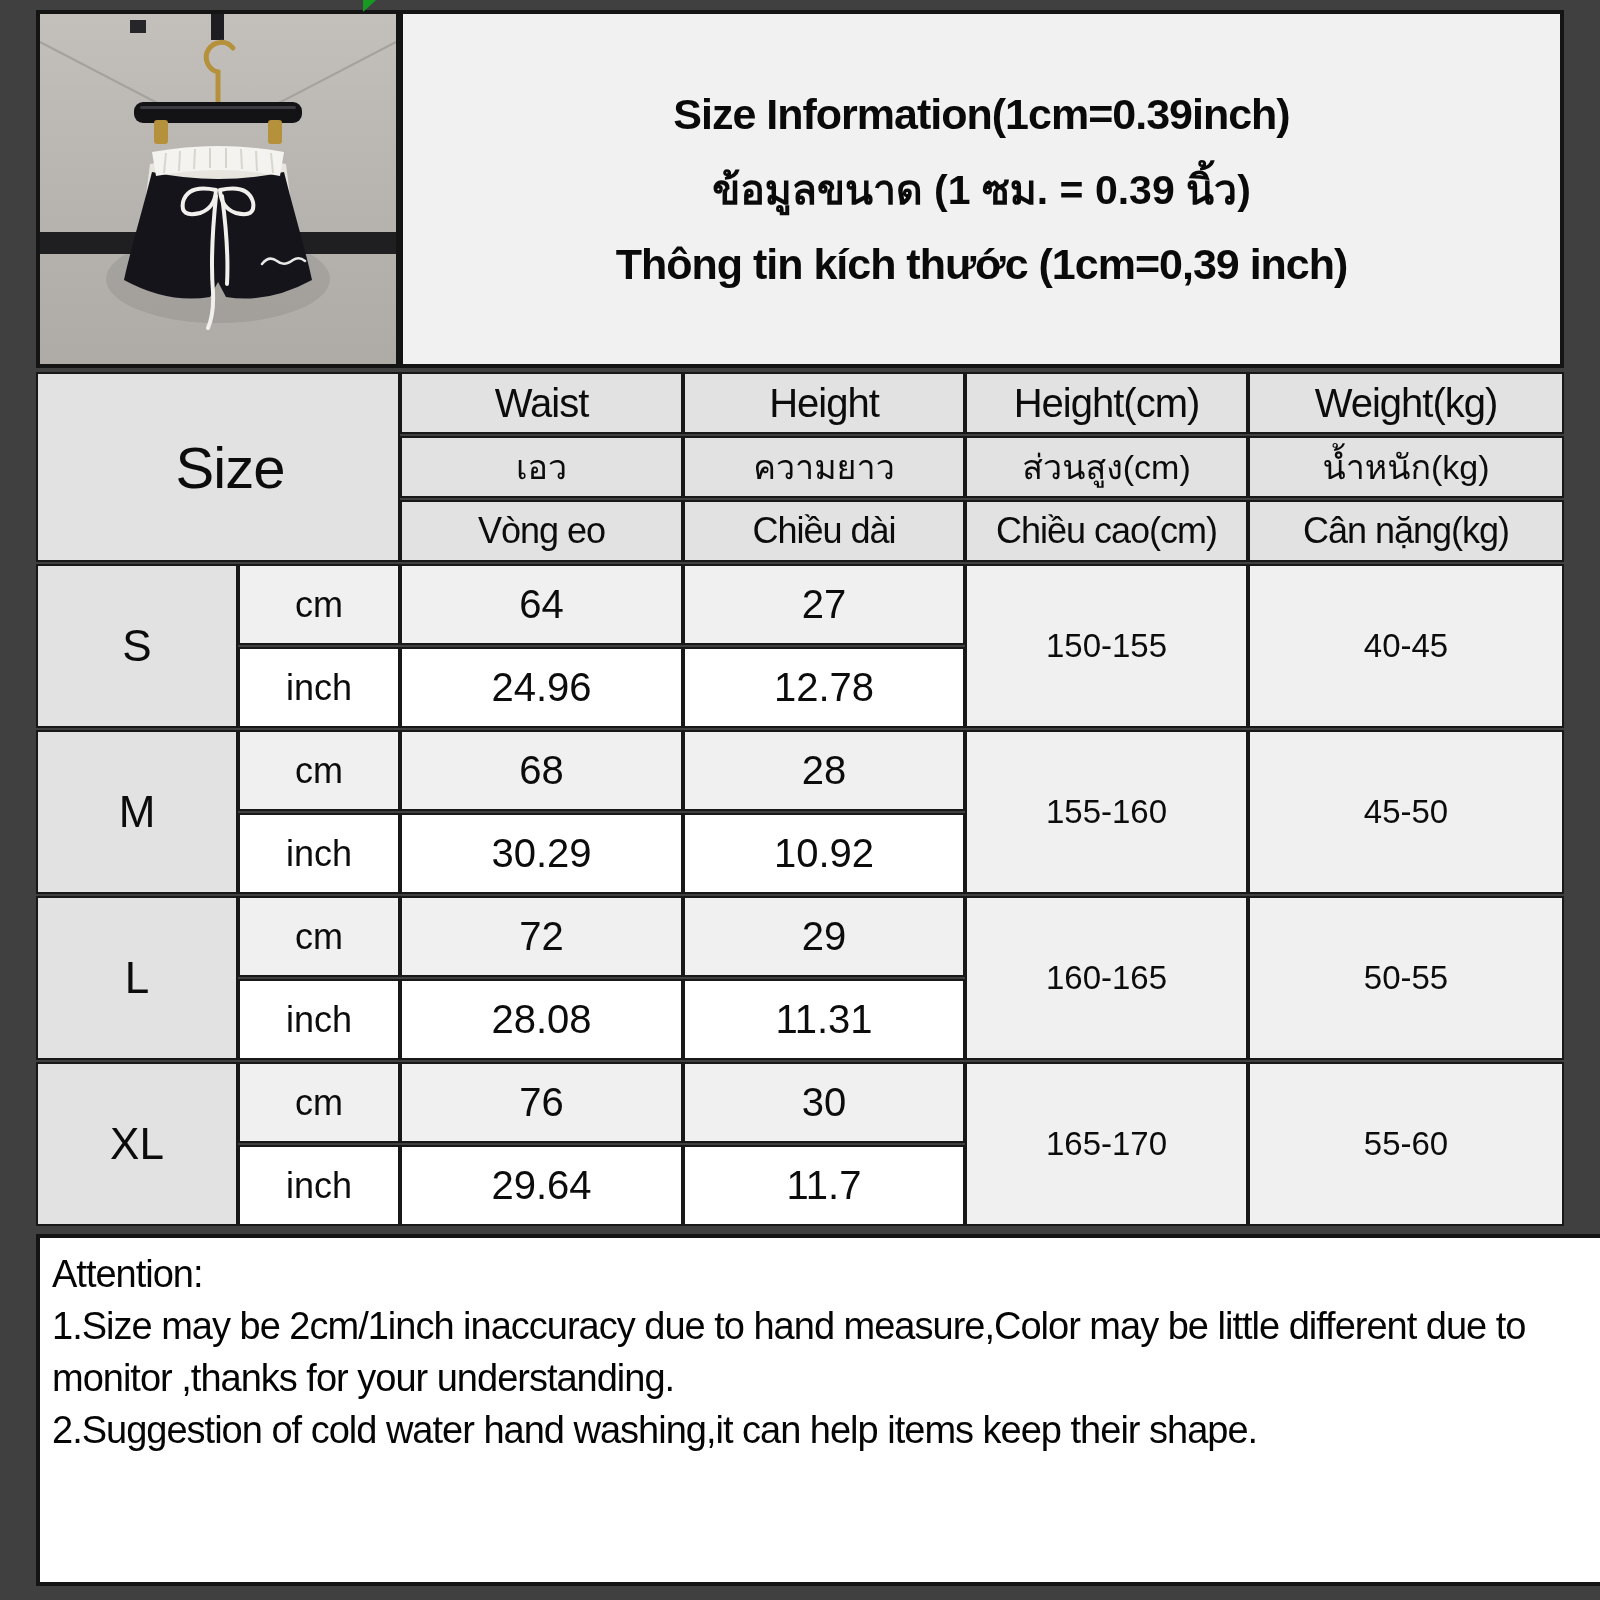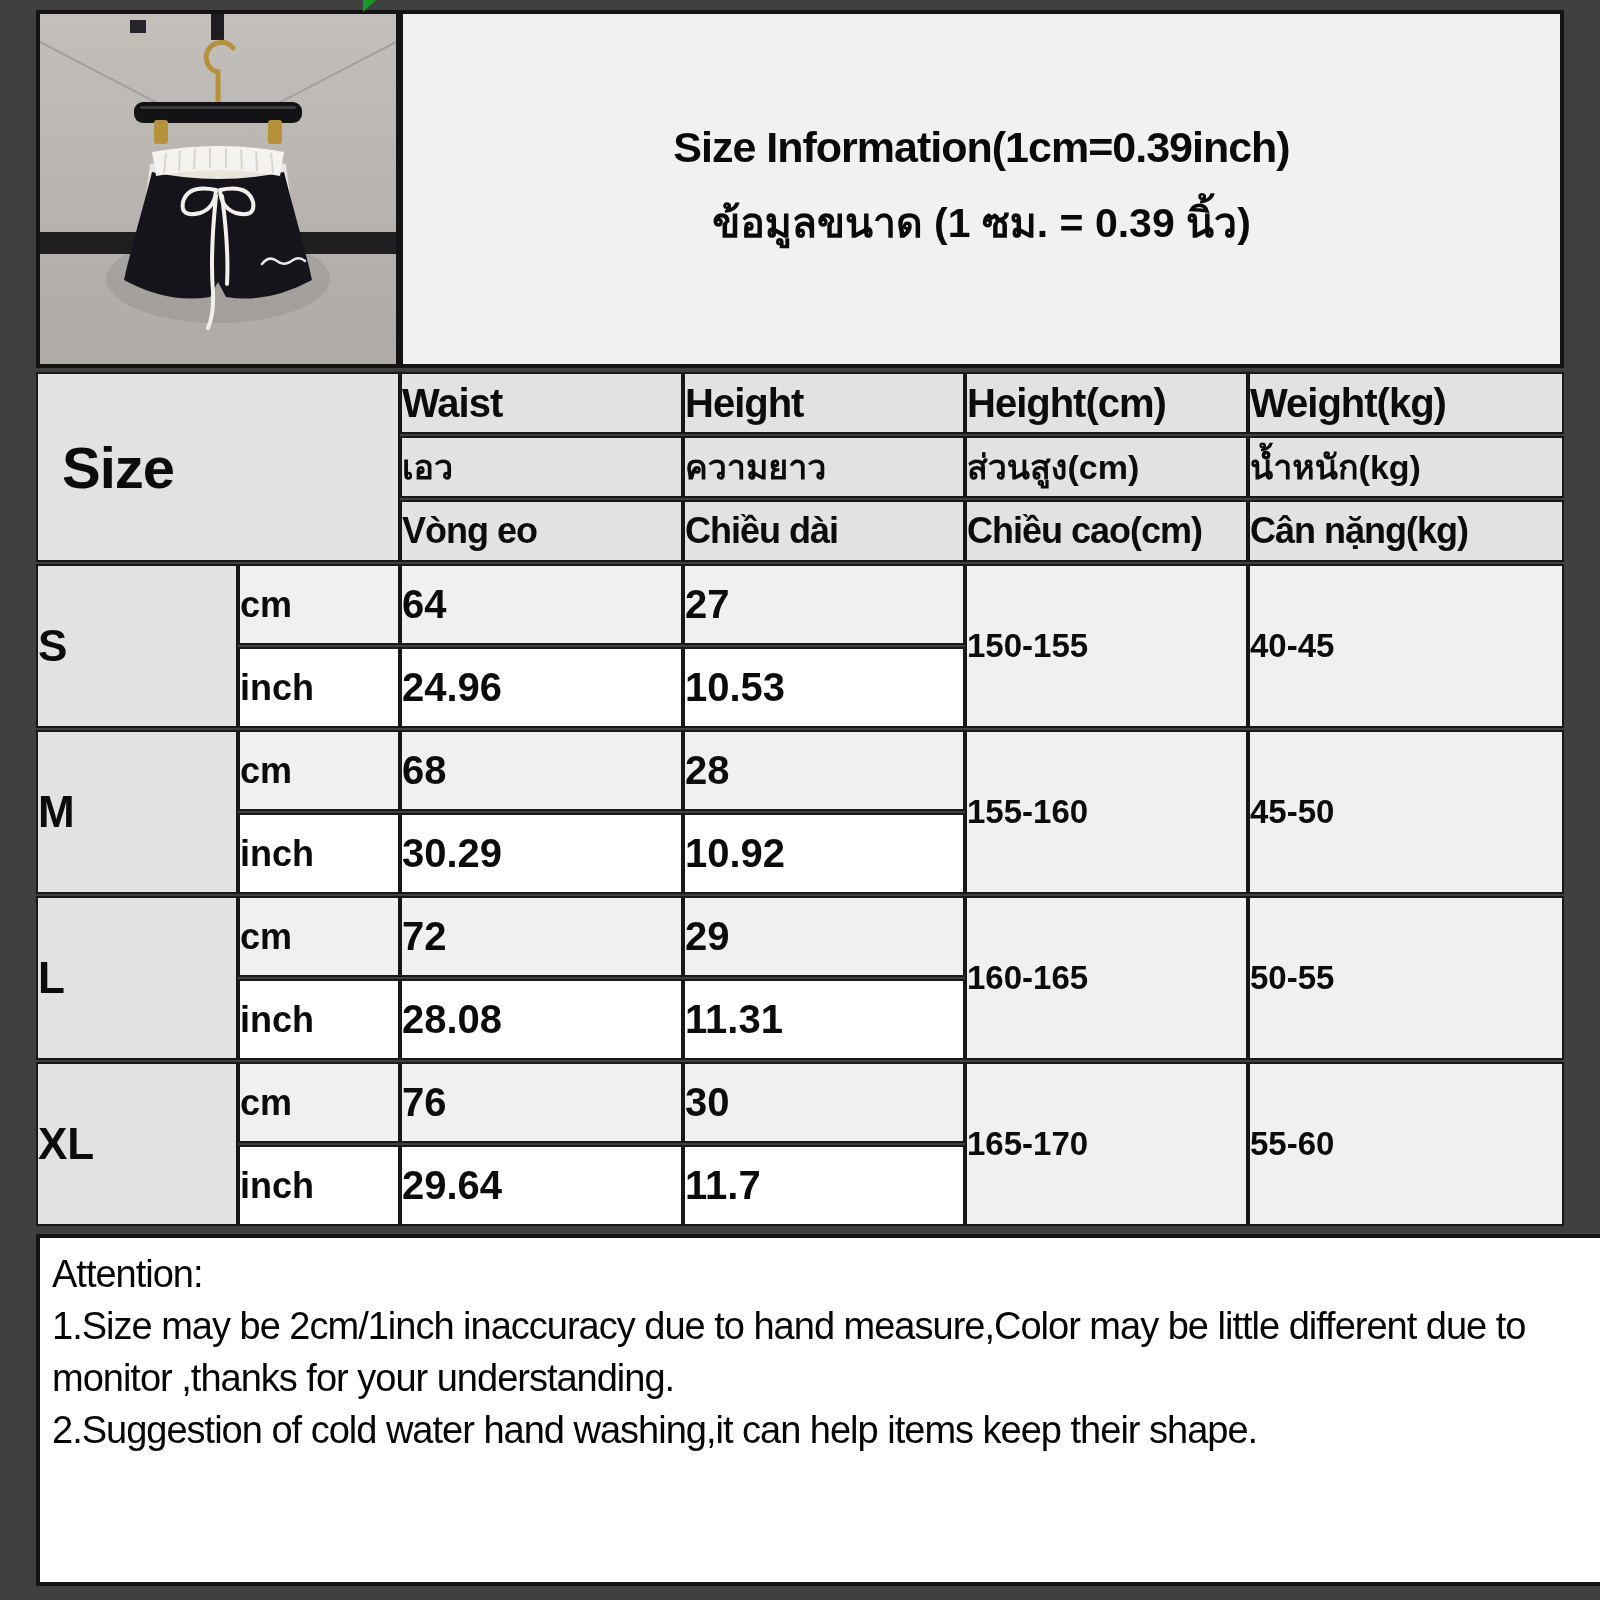--- a/index.html
+++ b/index.html
@@ -31,22 +31,22 @@
   .green-corner {
     position: absolute; left: 363px; top: -10px; width: 0; height: 0;
     border-top: 22px solid #169a22; border-right: 24px solid transparent;
   }
   
   table.size-table {
     position: absolute; left: 36px; top: 370px; width: 1528px;
     border-collapse: separate; border-spacing: 0 2px; table-layout: fixed;
   }
   table.size-table td {
-    border: 2px solid #181818; vertical-align: middle;
-    font-weight: 700; color: #0c0c0c; overflow: hidden; white-space: nowrap;
+    border: 2px solid #181818; text-align: center; vertical-align: middle;
+    font-weight: 400; color: #0c0c0c; overflow: hidden; white-space: nowrap;
   }
   .hdr-bg   { background: #e2e2e2; }
   .cm-bg    { background: #f0f0f0; }
   .inch-bg  { background: #ffffff; }
   td.corner-size { font-size: 58px; letter-spacing: -1px; padding-left: 24px; }
   tr.hr    { height: 62px; }
   tr.body  { height: 81px; }
   td.h-en  { font-size: 40px; letter-spacing: -1px; }
   td.h-th  { font-size: 34px; }
   td.h-vi  { font-size: 36px; letter-spacing: -1px; }
@@ -108,20 +108,21 @@
         <path d="M180 176 q28 -6 33 12 q3 16 -17 11 q-15 -5 -16 -23" fill="none" stroke="#f2f0ec" stroke-width="4" stroke-linecap="round"></path>
         <path d="M176 182 q-6 58 -3 96 q1 22 -5 36" fill="none" stroke="#f2f0ec" stroke-width="4" stroke-linecap="round"></path>
         <path d="M182 182 q7 52 5 88" fill="none" stroke="#f2f0ec" stroke-width="4" stroke-linecap="round"></path>
 
         <path d="M222 250 q7 -9 15 -3 q7 6 16 -1 q6 -4 12 1" fill="none" stroke="#e8e8e8" stroke-width="2.5" stroke-linecap="round"></path>
       </svg>
     </div>
     <div class="title-box">
       <div class="title-line title-en">Size Information(1cm=0.39inch)</div>
       <div class="title-line title-th">ข้อมูลขนาด (1 ซม. = 0.39 นิ้ว)</div>
+      <div class="title-line title-vi">Thông tin kích thước (1cm=0,39 inch)</div>
     </div>
   </div>
   <div class="green-corner"></div>
 
   <table class="size-table">
     <colgroup>
       <col style="width:202px">
         <col style="width:162px">
         <col style="width:283px">
       <col style="width:282px">
@@ -153,21 +154,21 @@
         <td class="hdr-bg size-letter" rowspan="2">S</td>
         <td class="cm-bg unit">cm</td>
         <td class="cm-bg num">64</td>
         <td class="cm-bg num">27</td>
         <td class="cm-bg range" rowspan="2">150-155</td>
         <td class="cm-bg range" rowspan="2">40-45</td>
       </tr>
       <tr class="body">
         <td class="inch-bg unit">inch</td>
         <td class="inch-bg num">24.96</td>
-        <td class="inch-bg num">10.53</td>
+        <td class="inch-bg num">12.78</td>
       </tr>
 
       <tr class="body">
         <td class="hdr-bg size-letter" rowspan="2">M</td>
         <td class="cm-bg unit">cm</td>
         <td class="cm-bg num">68</td>
         <td class="cm-bg num">28</td>
         <td class="cm-bg range" rowspan="2">155-160</td>
         <td class="cm-bg range" rowspan="2">45-50</td>
       </tr>

